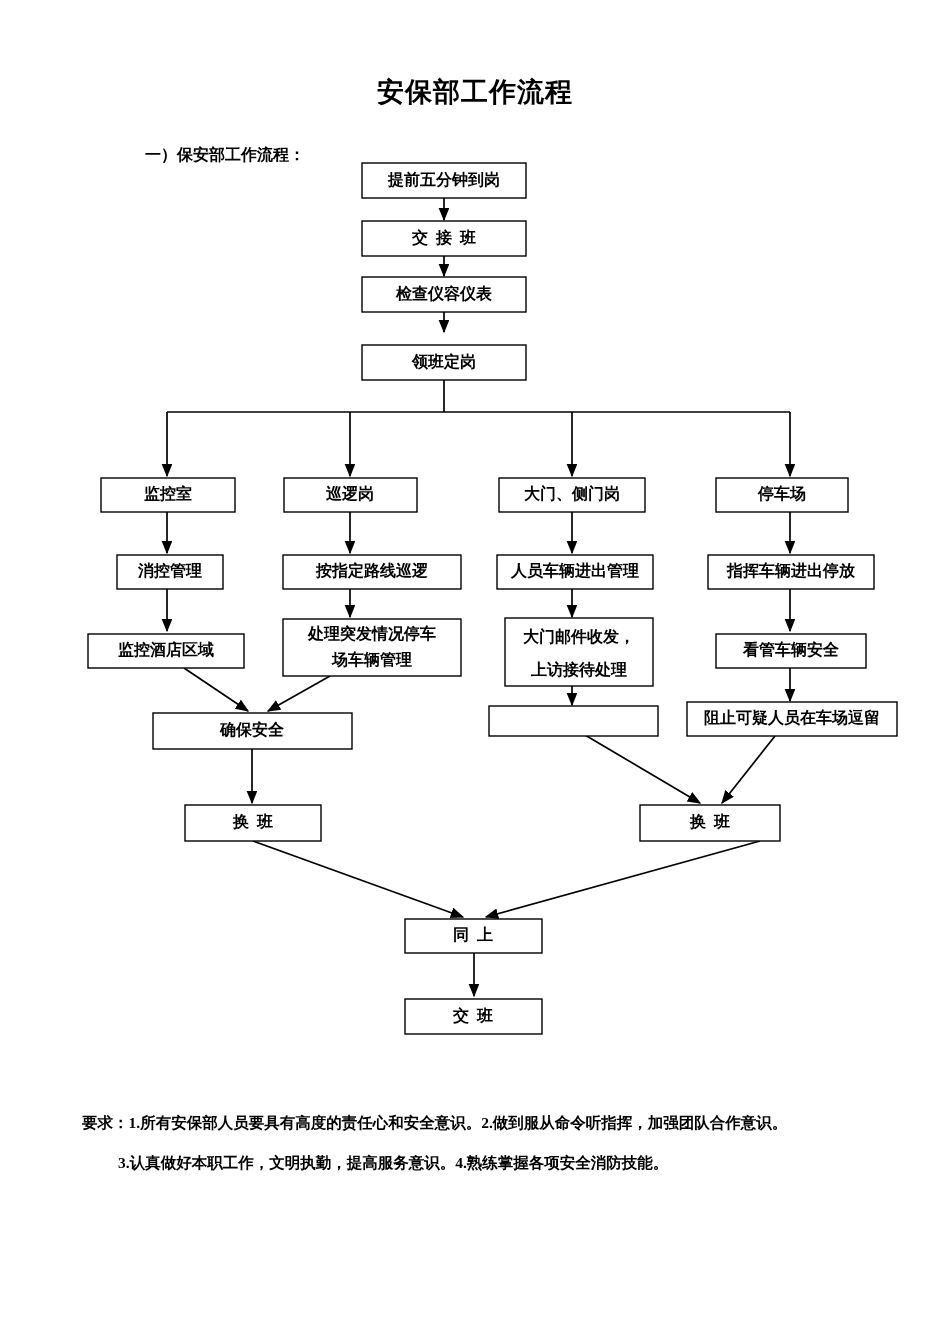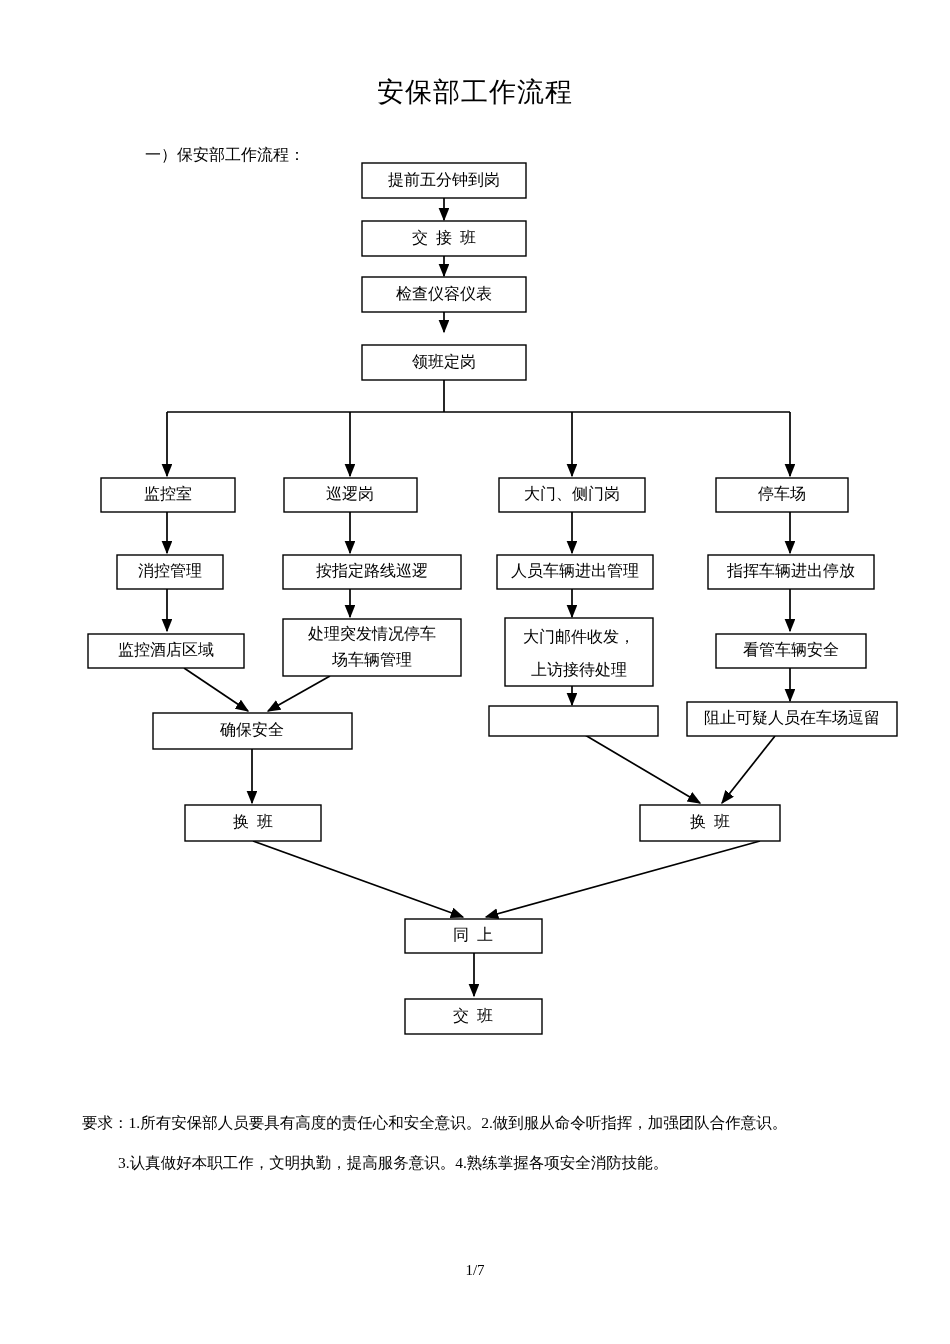--- a/index.html
+++ b/index.html
@@ -12,20 +12,21 @@
     height: 1344px;
     font-family: "Liberation Serif", "DejaVu Serif", serif;
     color: #000000;
     position: relative;
     overflow: hidden;
   }
   .page {
     position: relative;
     width: 950px;
     height: 1264px;
+    font-weight: bold;
   }
   .doc-title {
     position: absolute;
     top: 74px;
     left: 0;
     width: 950px;
     text-align: center;
     font-size: 27px;
     font-family: "Liberation Serif", "DejaVu Serif", serif;
     letter-spacing: 1px;
@@ -254,15 +255,14 @@
 
     <g>
       <rect class="node-box" x="405" y="999" width="137" height="35"></rect>
       <text class="node-text" x="473" y="1017">交  班</text>
     </g>
   </svg>
 
   <div class="footer-note footer-line1">要求：1.所有安保部人员要具有高度的责任心和安全意识。2.做到服从命令听指挥，加强团队合作意识。</div>
   <div class="footer-note footer-line2">3.认真做好本职工作，文明执勤，提高服务意识。4.熟练掌握各项安全消防技能。</div>
 
-  <div class="page-number">1/7</div>
 
 </div>
 
 </body></html>

